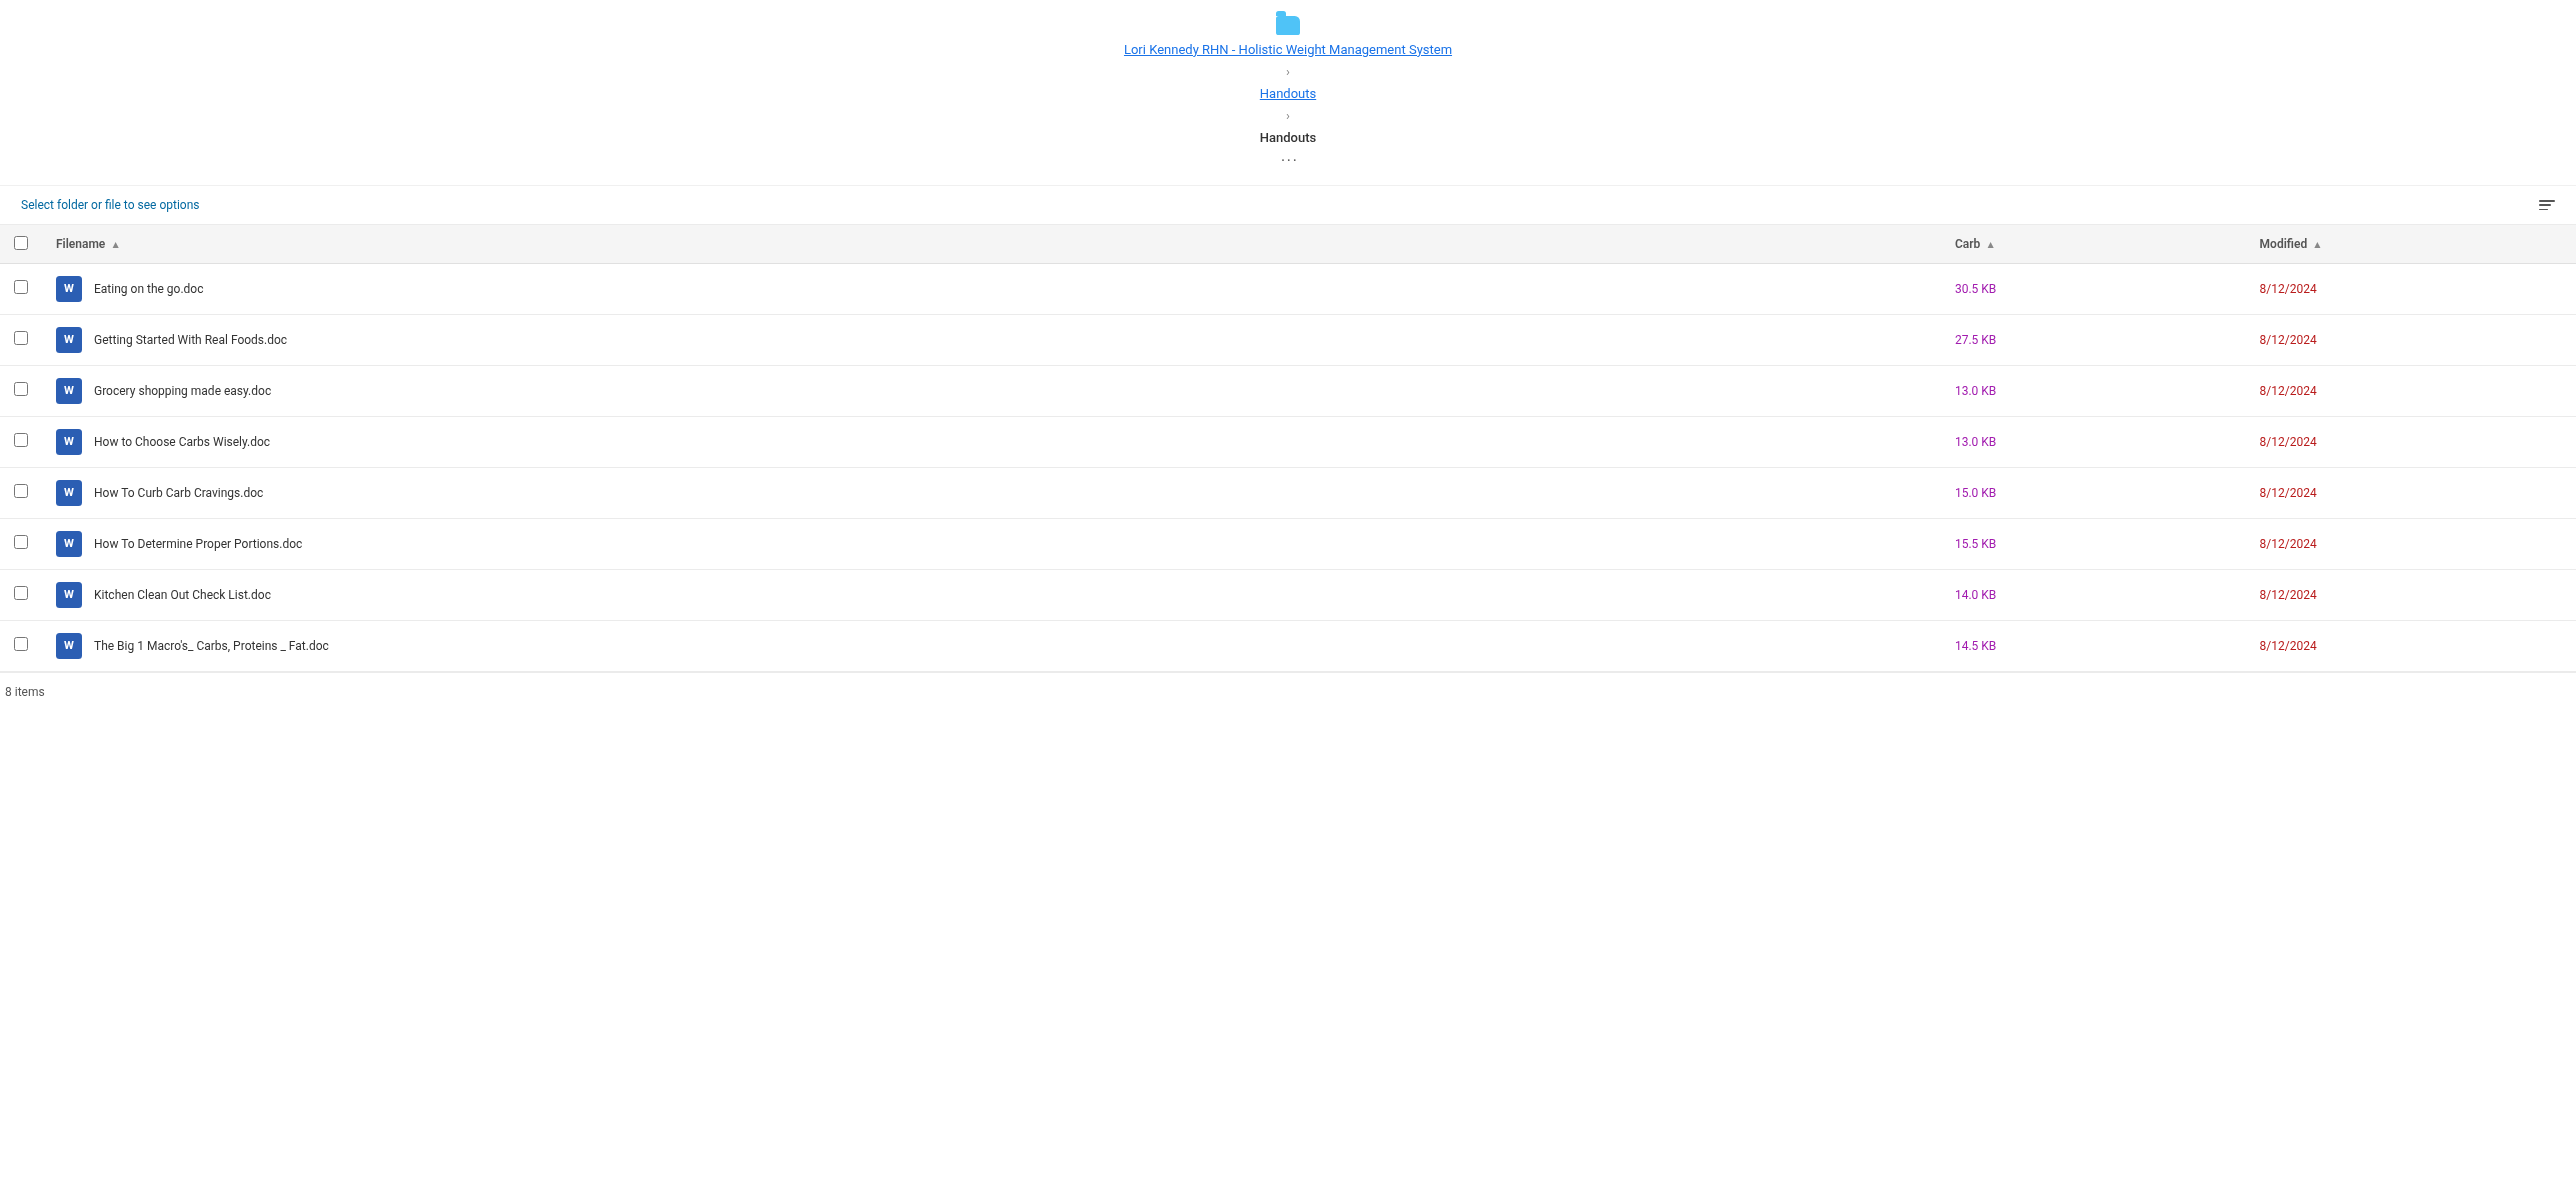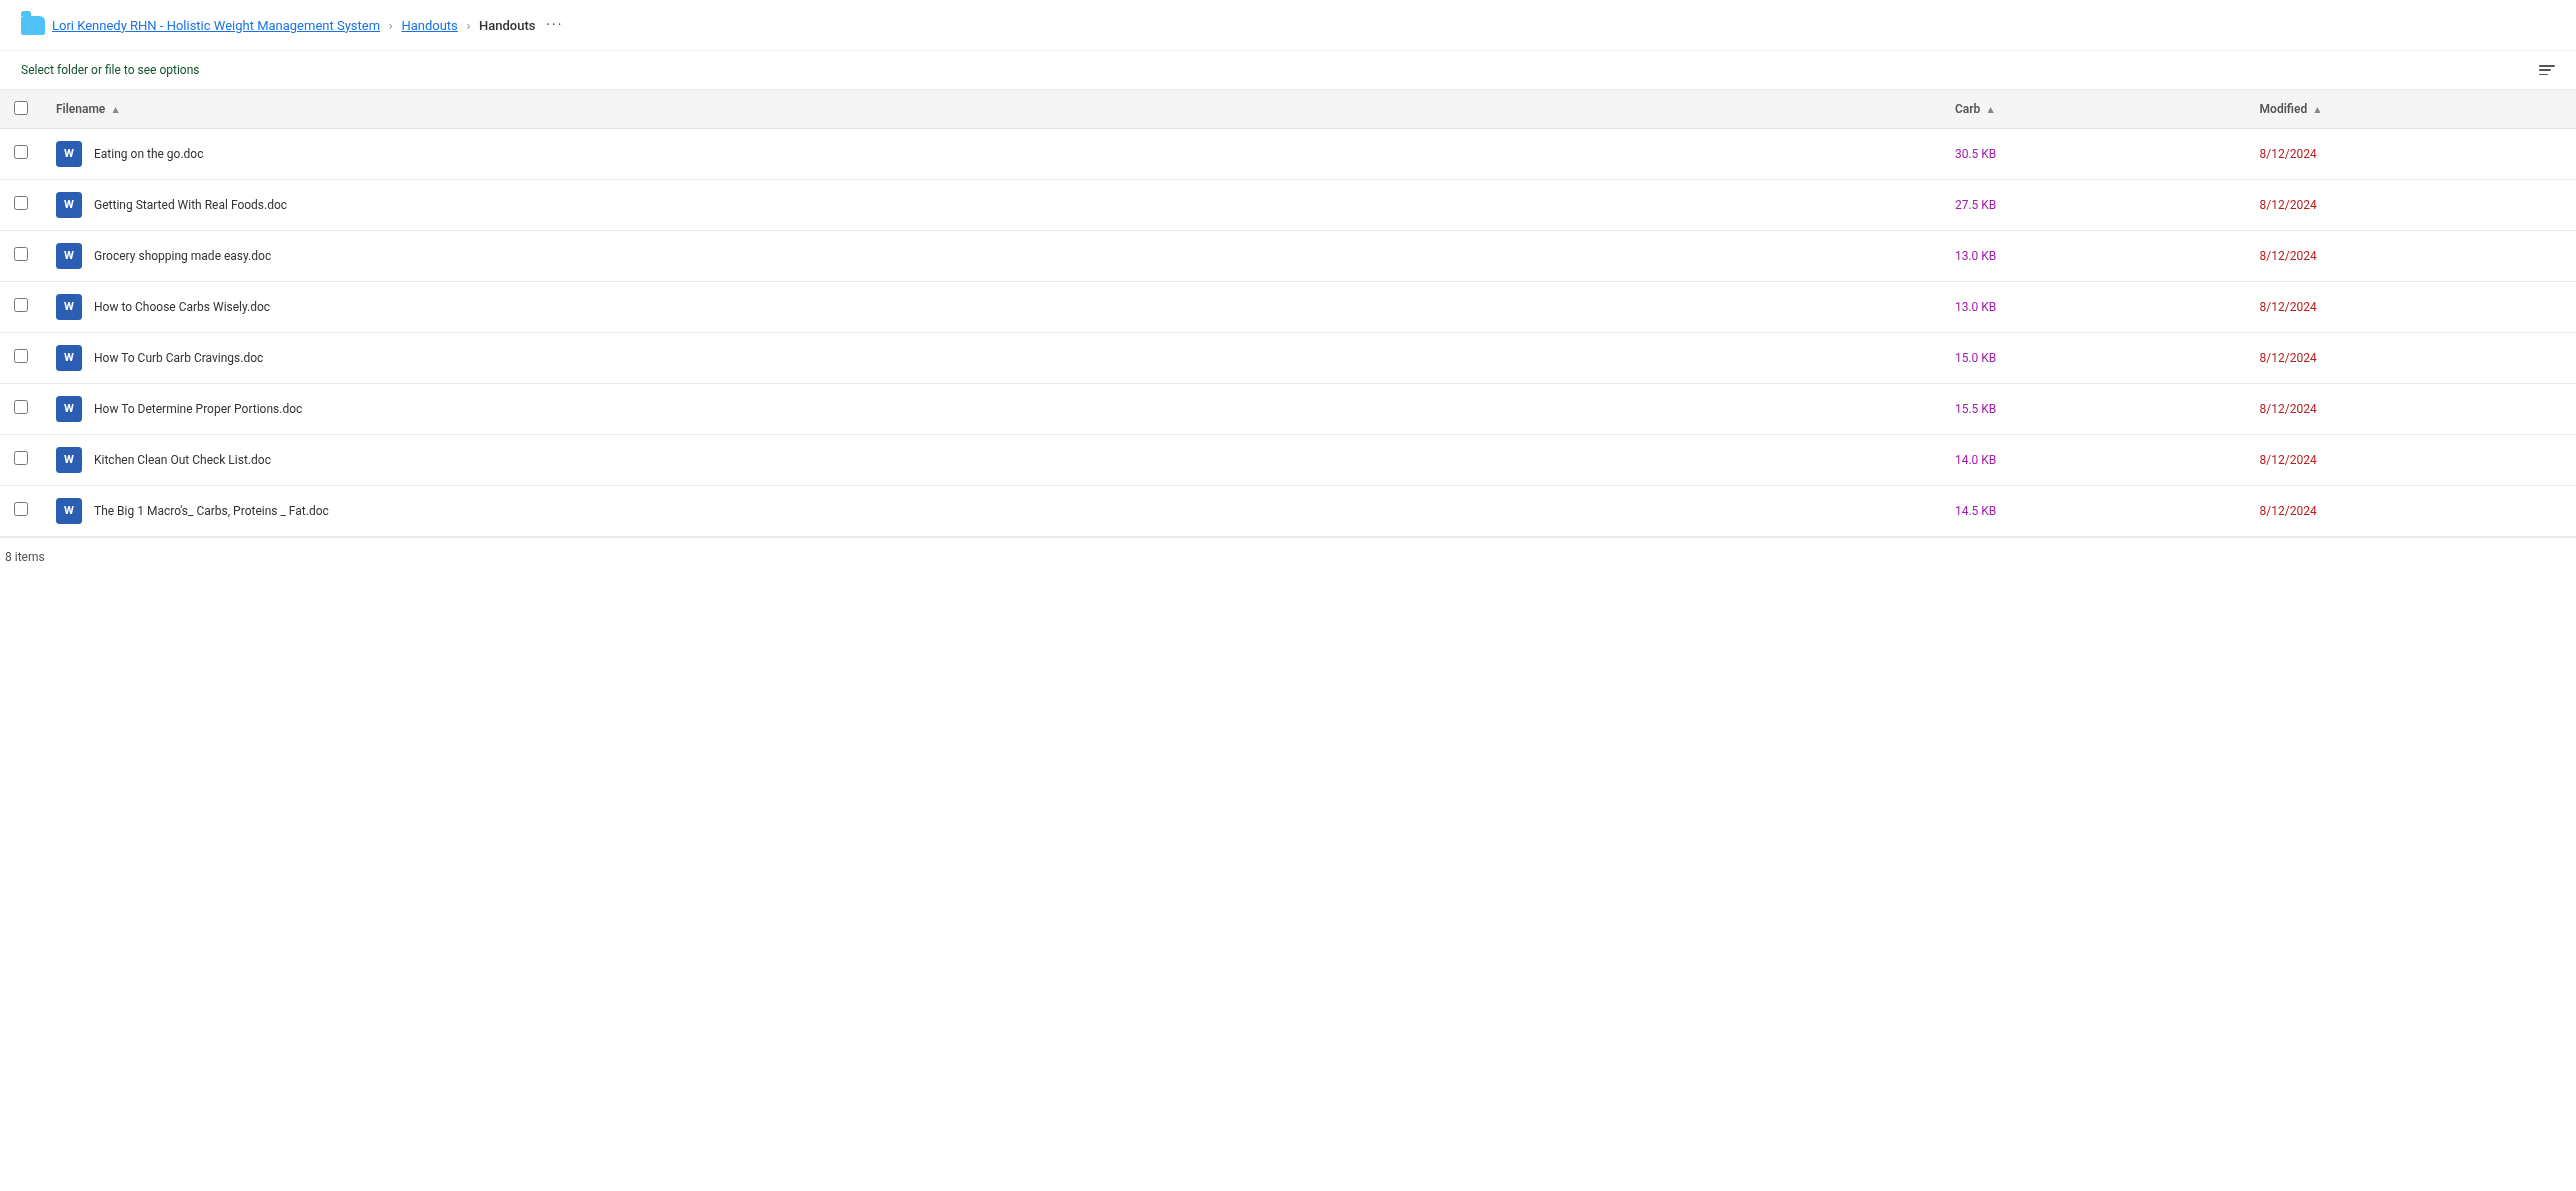--- a/index.html
+++ b/index.html
@@ -14,20 +14,21 @@
       color: #333333;
       font-size: 13px;
     }
 
     .breadcrumb-bar {
       display: flex;
       align-items: center;
       padding: 15.6px 21px;
       gap: 7px;
       border-bottom: 0.9px solid #f0f0f0;
+      flex-direction: column;
     }
 
     .folder-icon {
       width: 24px;
       height: 19px;
       background: #4fc3f7;
       border-radius: 2.6px 5.2px 2.6px 2.6px;
       position: relative;
       flex-shrink: 0;
     }
@@ -73,21 +74,21 @@
 
     .toolbar {
       display: flex;
       align-items: center;
       justify-content: space-between;
       padding: 12px 21px;
       border-bottom: 0.9px solid #ebebeb;
     }
 
     .toolbar-hint {
-      color: #14532d;
+      color: #0369a1;
       font-size: 12px;
     }
 
     .file-table {
       width: 100%;
       border-collapse: collapse;
     }
 
     .file-table thead tr {
       background: #f5f5f5;

